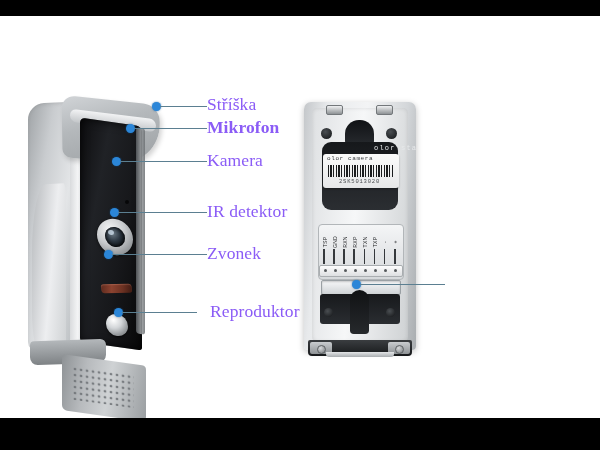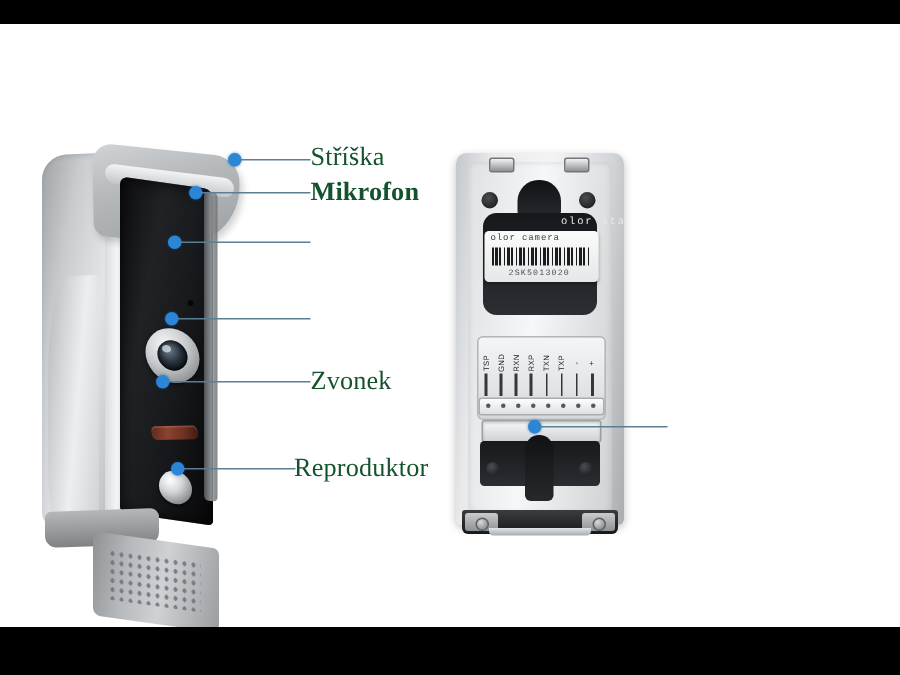--- a/index.html
+++ b/index.html
@@ -29,21 +29,21 @@
     left: 0;
     width: 600px;
     background: #000000;
   }
   #lb-top { top: 0; height: 16px; }
   #lb-bottom { top: 418px; height: 32px; }
 
   
   .label {
     position: absolute;
-    color: #14532d;
+    color: #8b5cf6;
     font-size: 17.5px;
     line-height: 1.12;
     white-space: nowrap;
     letter-spacing: .1px;
   }
   .label.wrap { white-space: normal; width: 120px; }
 
   .leader {
     position: absolute;
     height: 1px;
@@ -622,31 +622,33 @@
     <div class="dot" style="left:152px; top:86px;"></div>
     <div class="leader" style="left:160px; top:90px; width:47px;"></div>
     <div class="label" style="left:207px; top:79px;">Stříška</div>
 
     <div class="dot" style="left:126px; top:108px;"></div>
     <div class="leader" style="left:134px; top:112px; width:73px;"></div>
     <div class="label" style="left:207px; top:102px;font-weight:bold;">Mikrofon</div>
 
     <div class="dot" style="left:112px; top:141px;"></div>
     <div class="leader" style="left:120px; top:145px; width:87px;"></div>
+    <div class="label" style="left:207px; top:135px;">Kamera</div>
 
     <div class="dot" style="left:110px; top:192px;"></div>
     <div class="leader" style="left:118px; top:196px; width:89px;"></div>
+    <div class="label" style="left:207px; top:186px;">IR detektor</div>
 
     <div class="dot" style="left:104px; top:234px;"></div>
     <div class="leader" style="left:112px; top:238px; width:95px;"></div>
     <div class="label" style="left:207px; top:228px;">Zvonek</div>
 
     <div class="dot" style="left:114px; top:292px;"></div>
     <div class="leader" style="left:122px; top:296px; width:75px;"></div>
-    <div class="label" style="left:196px; top:286px;text-align:center;">Reproduktor</div>
+    <div class="label" style="left:210px; top:286px;text-align:center;">Reproduktor</div>
 
     <div class="dot" style="left:352px; top:264px;"></div>
     <div class="leader" style="left:360px; top:268px; width:85px;"></div>
 
   </div>
 
   <div class="lb" id="lb-top"></div>
   <div class="lb" id="lb-bottom"></div>
 
 </div>

